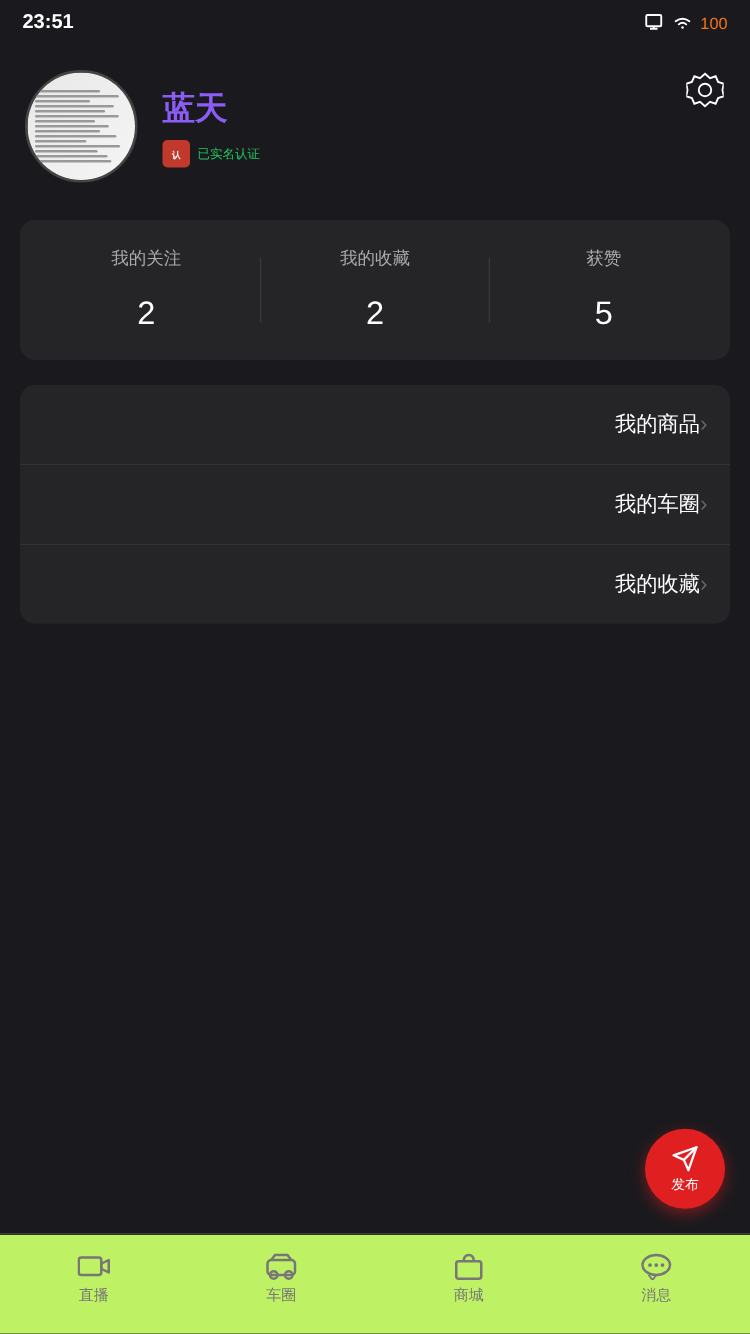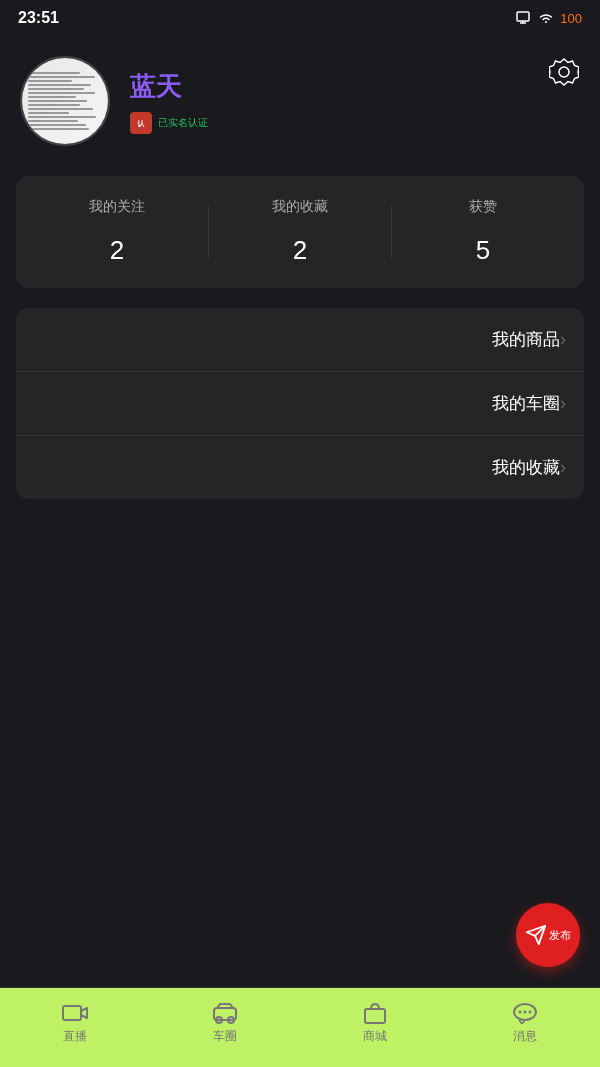--- a/index.html
+++ b/index.html
@@ -175,21 +175,21 @@
     
     .fab-btn {
       position: absolute;
       right: 20px;
       bottom: 100px;
       width: 64px;
       height: 64px;
       background: #e02020;
       border-radius: 50%;
       display: flex;
-      flex-direction: row;
+      flex-direction: column;
       align-items: center;
       justify-content: center;
       gap: 2px;
       cursor: pointer;
       box-shadow: 0 4px 12px rgba(220, 30, 30, 0.5);
     }
     .fab-label {
       font-size: 11px;
       color: #fff;
     }

